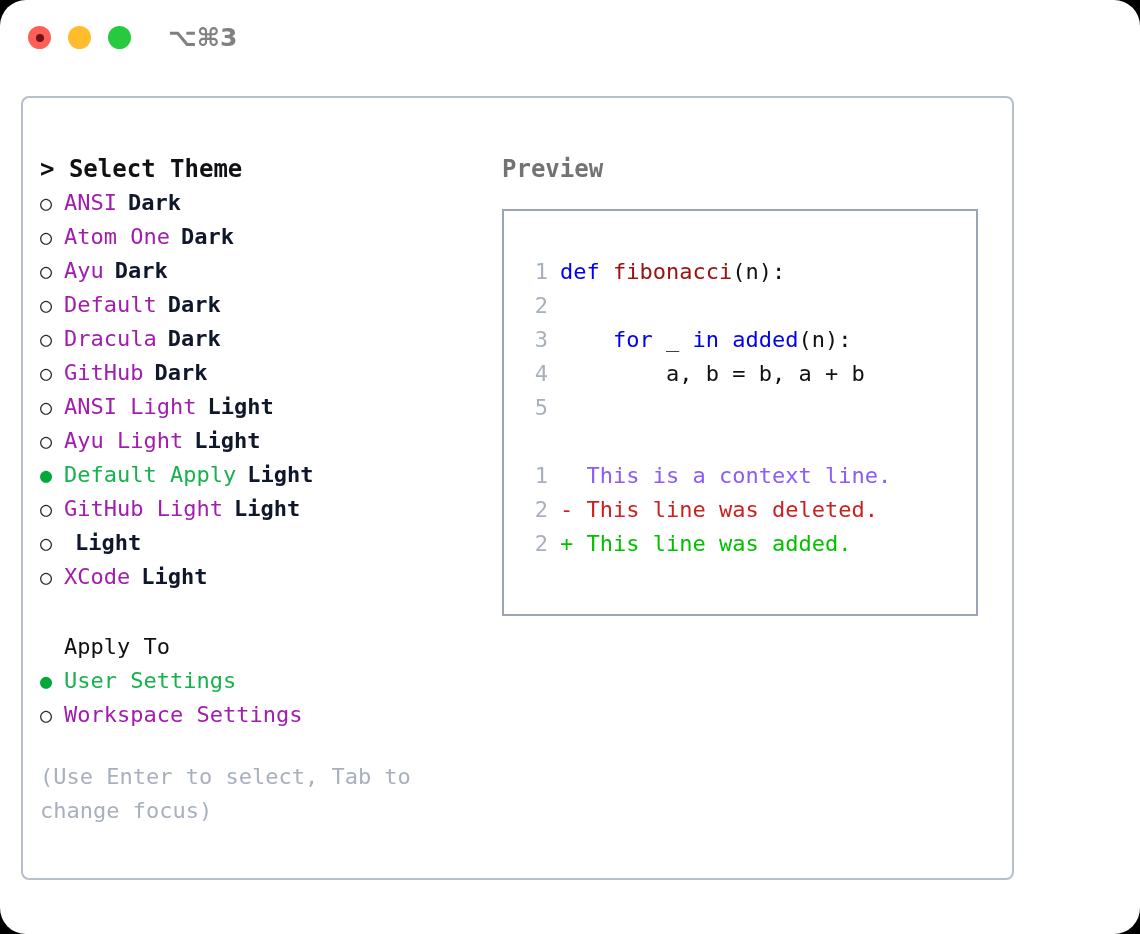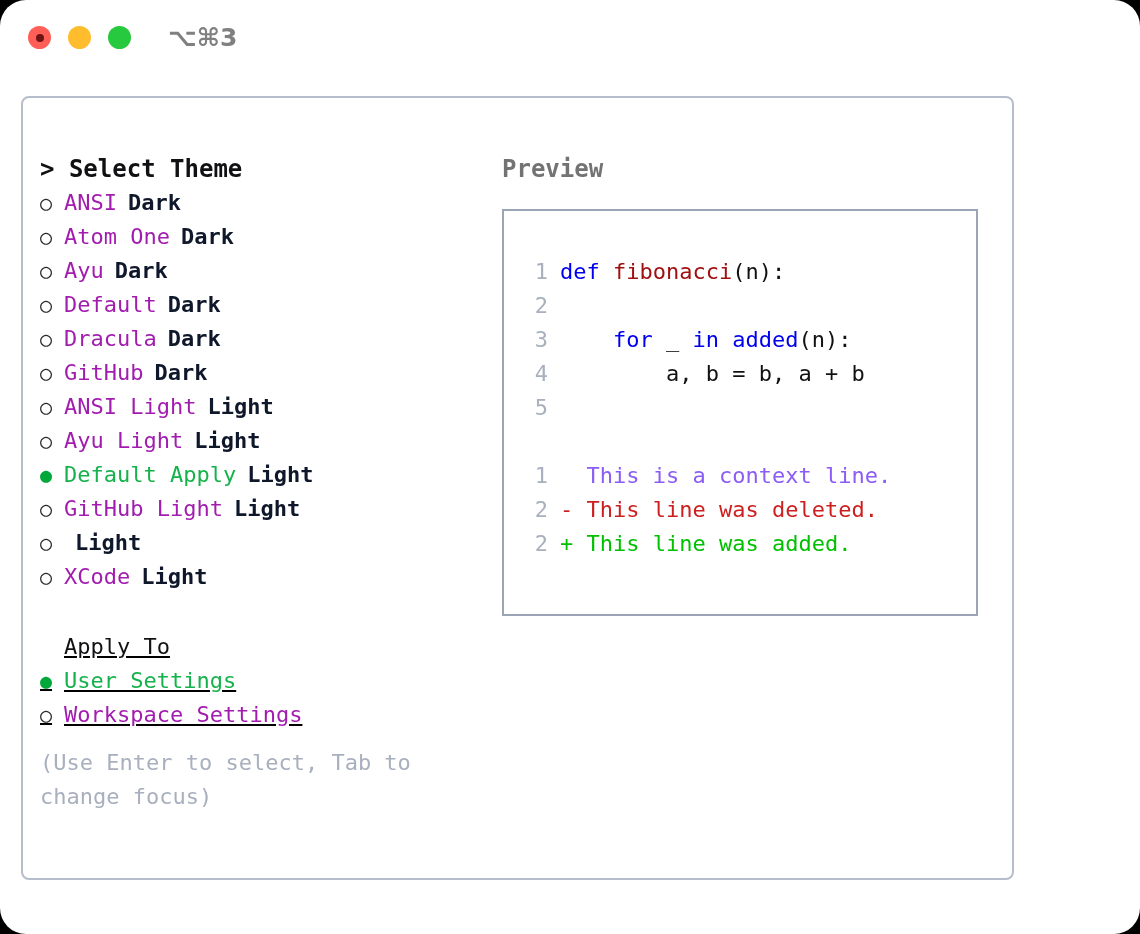--- a/index.html
+++ b/index.html
@@ -127,32 +127,32 @@
   .theme-row.selected .marker { color: #00A83A; }
   .theme-name { color: #a21caf; }
   .theme-row.selected .theme-name { color: #16B24B; }
   .theme-tag {
     color: #0f172a;
     margin-left: 11px;
     font-weight: bold;
   }
 
   
-  .apply-block { margin-top: 36px; text-decoration: underline; }
+  .apply-block { margin-top: 36px; }
   .apply-head {
     font-size: 22px;
     color: #111114;
     line-height: 34px;
     padding-left: 24px;
     white-space: pre;
   }
 
   
   .hint {
-    margin-top: 14px;
+    margin-top: 28px;
     font-size: 22px;
     line-height: 34px;
     color: #A8B0BE;
     width: 410px;
   }
 
   
   .preview-head {
     font-size: 24px;
     font-weight: bold;

